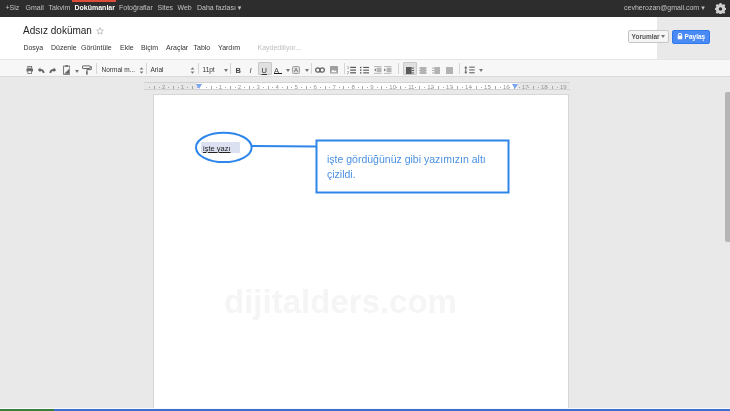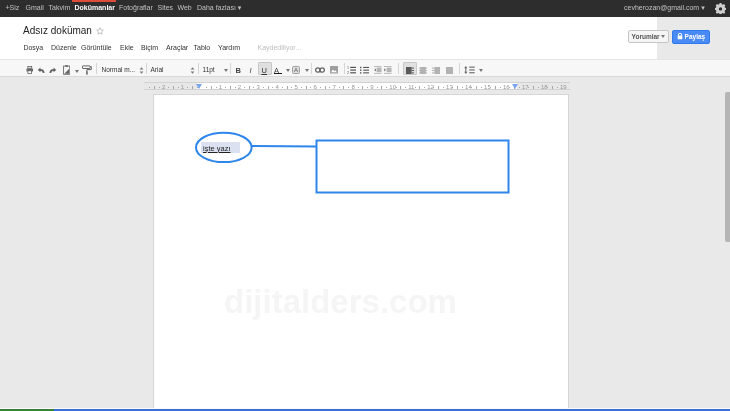--- a/index.html
+++ b/index.html
@@ -303,17 +303,18 @@
   <div id="page"></div>
   <div id="wm">dijitalders.com</div>
   <div id="ornek">
       <b>işte yazı</b>
     </div>
   <svg class="abs" style="left:153px;top:94px" width="420" height="120" viewBox="0 0 420 120">
     <ellipse cx="70.8" cy="53.4" rx="27.8" ry="14.7" fill="none" stroke="#2e86ea" stroke-width="2"></ellipse>
     <line x1="98.3" y1="52" x2="163" y2="52.5" stroke="#2e86ea" stroke-width="2"></line>
     <rect x="163.5" y="46.5" width="192" height="52" fill="none" stroke="#2e86ea" stroke-width="2"></rect>
   </svg>
+  <div id="callout-text">işte gördüğünüz gibi yazımızın altı çizildi.</div>
 
   <div id="sbthumb"></div>
   <div id="botline"></div>
   <div id="botgreen"></div>
   <div id="botblue"></div>
 </div>
 </body></html>

